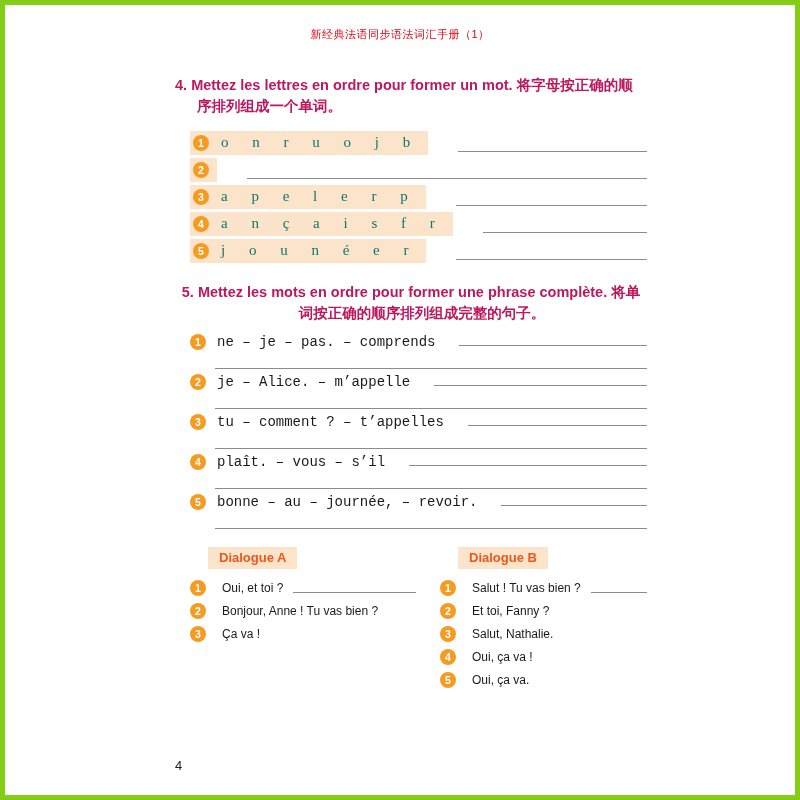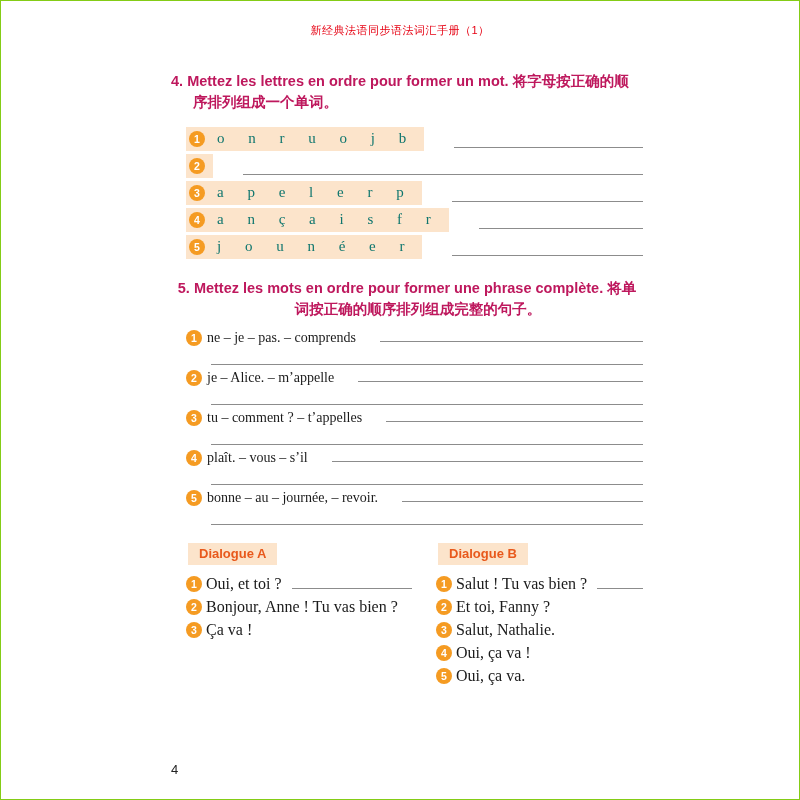--- a/index.html
+++ b/index.html
@@ -1,20 +1,20 @@
 <!DOCTYPE html>
 <html><head>
 <meta charset="utf-8">
 <style>
   * { box-sizing: border-box; margin: 0; padding: 0; }
   html,body { width: 800px; height: 800px; background: #fff; }
   body { font-family: "Liberation Sans", sans-serif; color: #1a1a1a; }
 
   .sheet { position: relative; width: 800px; height: 800px; background: #fff;
-           border: 1px solid #84cc16; overflow: hidden; }
+           border: 5px solid #84cc16; overflow: hidden; }
 
   .running-head { position: absolute; top: 22px; left: 0; right: 0;
                   text-align: center; color: #e60012; font-size: 11px; letter-spacing: .5px; }
 
   .content { position: absolute; left: 170px; top: 70px; width: 472px; }
 
   .sec-title { font-size: 14.5px; font-weight: bold; line-height: 21px;
                padding-left: 22px; text-indent: -22px; color: #be185d; }
   .sec { margin-top: 0; }
   .sec + .sec { margin-top: 18px; text-align: center; }
@@ -33,34 +33,34 @@
   .l-box { display: inline-flex; align-items: center; background: #fce4cb;
            height: 24px; padding: 0 8px 0 3px; }
   .letters { font-family: "Liberation Serif", serif; color: #0f766e; font-size: 15px;
              letter-spacing: 10px; margin-left: 12px; white-space: nowrap; }
   .l-row .blank { margin-left: 30px; }
 
   
   .items5 { margin: 10px 0 0 15px; }
   .p-row { margin-bottom: 5px; }
   .p-line1 { display: flex; align-items: center; }
-  .p-text { font-family: Liberation Serif, serif; font-size: 14px; margin-left: 5px;
+  .p-text { font-family: Liberation Mono, monospace; font-size: 14px; margin-left: 11px;
             white-space: nowrap; }
   .p-line1 .blank { margin-left: 24px; }
   .p-line2 { height: 0; border-bottom: 1px solid #8c8c8c; margin: 18px 0 0 25px; }
 
   
   .dialogues { display: flex; margin: 12px 0 0 15px; }
   .dcol { display: flex; flex-direction: column; }
   .dcol-a { width: 226px; margin-right: 24px; }
   .dcol-b { flex: 1; }
   .dlabel { align-self: flex-start; background: #fce4cb; color: #e8591c; font-weight: bold;
-            font-size: 13px; padding: 3px 11px 4px; margin: 0 0 10px 2px; }
+            font-size: 13px; padding: 3px 11px 4px; margin: 0 0 10px 18px; }
   .d-item { display: flex; align-items: center; margin-bottom: 5px; min-height: 18px; }
-  .d-text { font-family: Liberation Serif, serif; font-size: 16px; margin-left: 4px;
+  .d-text { font-family: Liberation Sans, sans-serif; font-size: 12px; margin-left: 16px;
             white-space: nowrap; }
   .d-item .blank { margin-left: 10px; }
 
   .pageno { position: absolute; left: 170px; bottom: 22px; font-size: 13px; color: #222; }
 </style>
 </head>
 <body>
 
 <div class="sheet">
 

